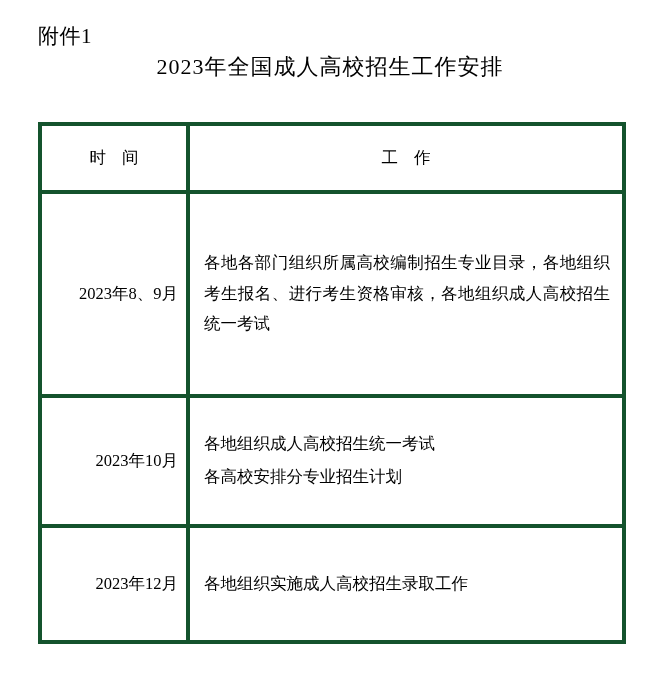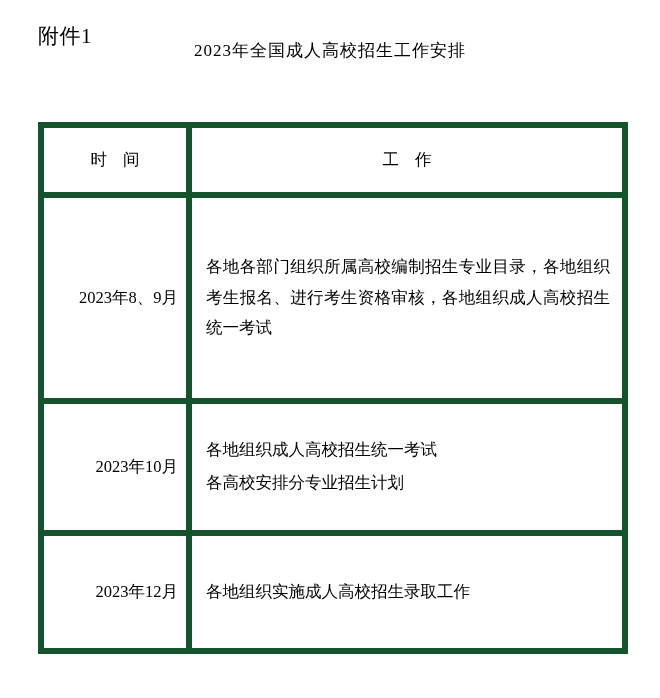--- a/index.html
+++ b/index.html
@@ -24,37 +24,37 @@
     position: absolute;
     left: 38px;
     top: 22px;
     font-size: 21px;
     font-family: "Liberation Serif", "DejaVu Serif", serif;
     letter-spacing: 0.5px;
   }
   .doc-title {
     position: absolute;
     left: 0;
-    top: 39px;
+    top: 52px;
     width: 660px;
     text-align: center;
-    font-size: 17px;
+    font-size: 22px;
     font-family: "Liberation Serif", "DejaVu Serif", serif;
     letter-spacing: 1px;
   }
   table.schedule {
     position: absolute;
     left: 38px;
     top: 122px;
     width: 584px;
     border-collapse: collapse;
     table-layout: fixed;
   }
   table.schedule td {
-    border: 6px solid #14532d;
+    border: 4px solid #14532d;
     vertical-align: middle;
     font-size: 16.5px;
     line-height: 1.85;
   }
   col.c-time { width: 148px; }
   col.c-work { width: 436px; }
 
   td.head-time, td.head-work {
     text-align: center;
     height: 62px;

